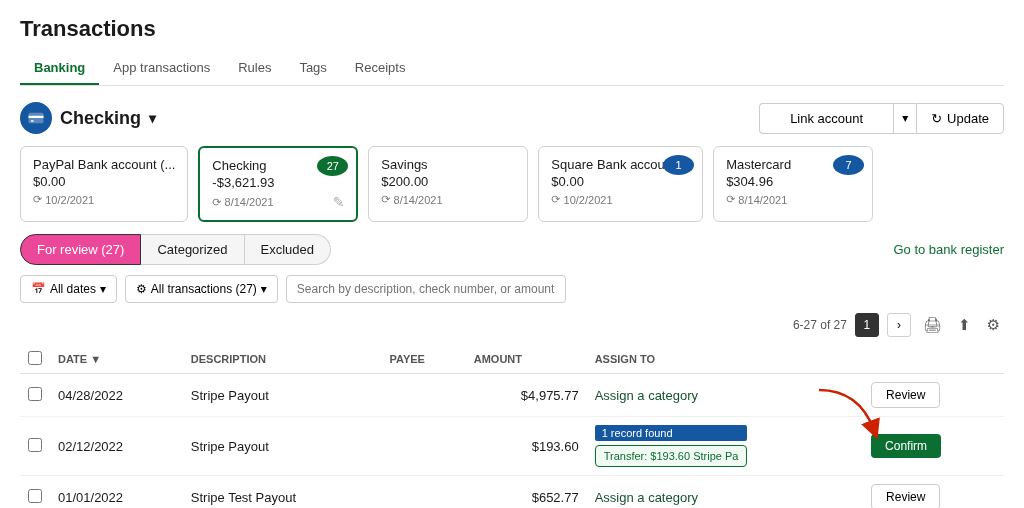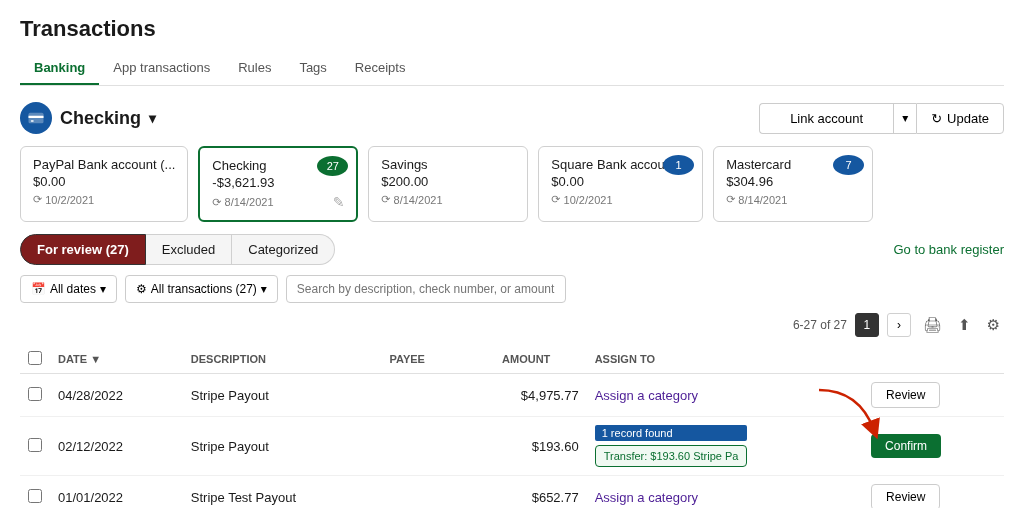--- a/index.html
+++ b/index.html
@@ -26,43 +26,43 @@
     .account-card { border: 1px solid #d0d0d0; border-radius: 6px; padding: 10px 12px; min-width: 160px; cursor: pointer; position: relative; }
     .account-card.active { border: 2px solid #0b6f31; }
     .account-card-name { font-size: 13px; font-weight: 500; margin-bottom: 2px; display: flex; align-items: center; justify-content: space-between; }
     .account-card-amount { font-size: 13px; color: #1a1a1a; margin-bottom: 4px; }
     .account-card-date { font-size: 11px; color: #777; display: flex; align-items: center; gap: 3px; }
     .badge { background: #1557a0; color: white; border-radius: 50%; width: 31px; height: 20px; font-size: 11px; display: flex; align-items: center; justify-content: center; position: absolute; top: 8px; right: 8px; }
     .badge.green { background: #0b6f31; }
     .edit-icon { color: #aaa; font-size: 14px; }
     .filter-tab-group { display: flex; gap: 0; }
     .ftab { padding: 7px 16px; font-size: 13px; border: 1px solid #d0d0d0; cursor: pointer; background: #f5f5f5; }
-    .ftab.active { background: #7f1d1d; color: white; border-color: #333; font-weight: bold; }
+    .ftab.active { background: #ec4899; color: white; border-color: #333; }
     .ftab:first-child { border-radius: 20px 0 0 20px; }
     .ftab:last-child { border-radius: 0 20px 20px 0; }
     .ftab:not(:first-child) { border-left: none; }
     .bank-register-link { color: #0b6f31; font-size: 13px; cursor: pointer; text-decoration: none; }
 
     .filter-bar { display: flex; align-items: center; gap: 8px; margin-bottom: 10px; }
     .filter-btn { border: 1px solid #ccc; border-radius: 4px; padding: 6px 10px; font-size: 12px; background: #fff; cursor: pointer; display: flex; align-items: center; gap: 4px; }
     .search-input { border: 1px solid #ccc; border-radius: 4px; padding: 6px 10px; font-size: 12px; width: 280px; color: #b91c1c; }
 
     .pagination-bar { display: flex; align-items: center; justify-content: flex-end; gap: 8px; margin-bottom: 8px; font-size: 12px; color: #555; }
     .page-btn { border: 1px solid #d0d0d0; border-radius: 3px; width: 24px; height: 24px; display: flex; align-items: center; justify-content: center; cursor: pointer; background: #fff; font-size: 12px; }
     .page-btn.active { background: #333; color: white; border-color: #333; }
     .icon-btn { border: none; background: none; cursor: pointer; font-size: 15px; color: #555; padding: 2px 4px; }
 
     table { width: 100%; border-collapse: collapse; }
     thead th { text-align: left; font-size: 11px; font-weight: 700; color: #555; padding: 6px 8px; border-bottom: 1px solid #e0e0e0; text-transform: uppercase; }
-    thead th.amount { text-align: center; }
+    thead th.amount { text-align: left; }
     tbody td { padding: 8px 8px; font-size: 13px; border-bottom: 1px solid #f0f0f0; vertical-align: middle; }
     .amount-cell { text-align: right; }
     .cb { width: 14px; height: 14px; border: 1px solid #aaa; border-radius: 2px; cursor: pointer; }
 
-    .assign-link { color: #4c1d95; cursor: pointer; font-size: 13px; }
+    .assign-link { color: #14532d; cursor: pointer; font-size: 13px; }
     .btn-review { border: 1px solid #ccc; border-radius: 4px; padding: 5px 14px; font-size: 12px; background: #fff; cursor: pointer; }
     .btn-confirm { border: none; border-radius: 4px; padding: 5px 14px; font-size: 12px; background: #0b6f31; color: white; cursor: pointer; }
 
     .tooltip-container { position: relative; display: inline-block; }
     .tooltip-badge { background: #1557a0; color: white; font-size: 11px; border-radius: 2px; padding: 2px 7px; white-space: nowrap; display: block; margin-bottom: 4px; }
     .tooltip-text { background: #f0f9f2; border: 1px solid #0b6f31; border-radius: 4px; padding: 4px 8px; font-size: 11px; color: #0b6f31; white-space: nowrap; display: block; }
   </style>
 </head>
 <body>
 
@@ -124,22 +124,22 @@
     <div class="account-card">
       <div class="account-card-name">Mastercard <span class="badge">7</span></div>
       <div class="account-card-amount">$304.96</div>
       <div class="account-card-date"><span>⟳</span> 8/14/2021</div>
     </div>
   </div>
 
   <div style="display:flex; align-items:center; justify-content:space-between; margin-bottom:10px;">
     <div class="filter-tab-group">
       <div class="ftab active">For review (27)</div>
+      <div class="ftab">Categorized</div>
       <div class="ftab">Excluded</div>
-      <div class="ftab">Categorized</div>
     </div>
     <a class="bank-register-link">Go to bank register</a>
   </div>
 
   <div class="filter-bar">
     <button class="filter-btn">
       <span>📅</span>
       <span>All dates</span>
       <span>▾</span>
     </button>

